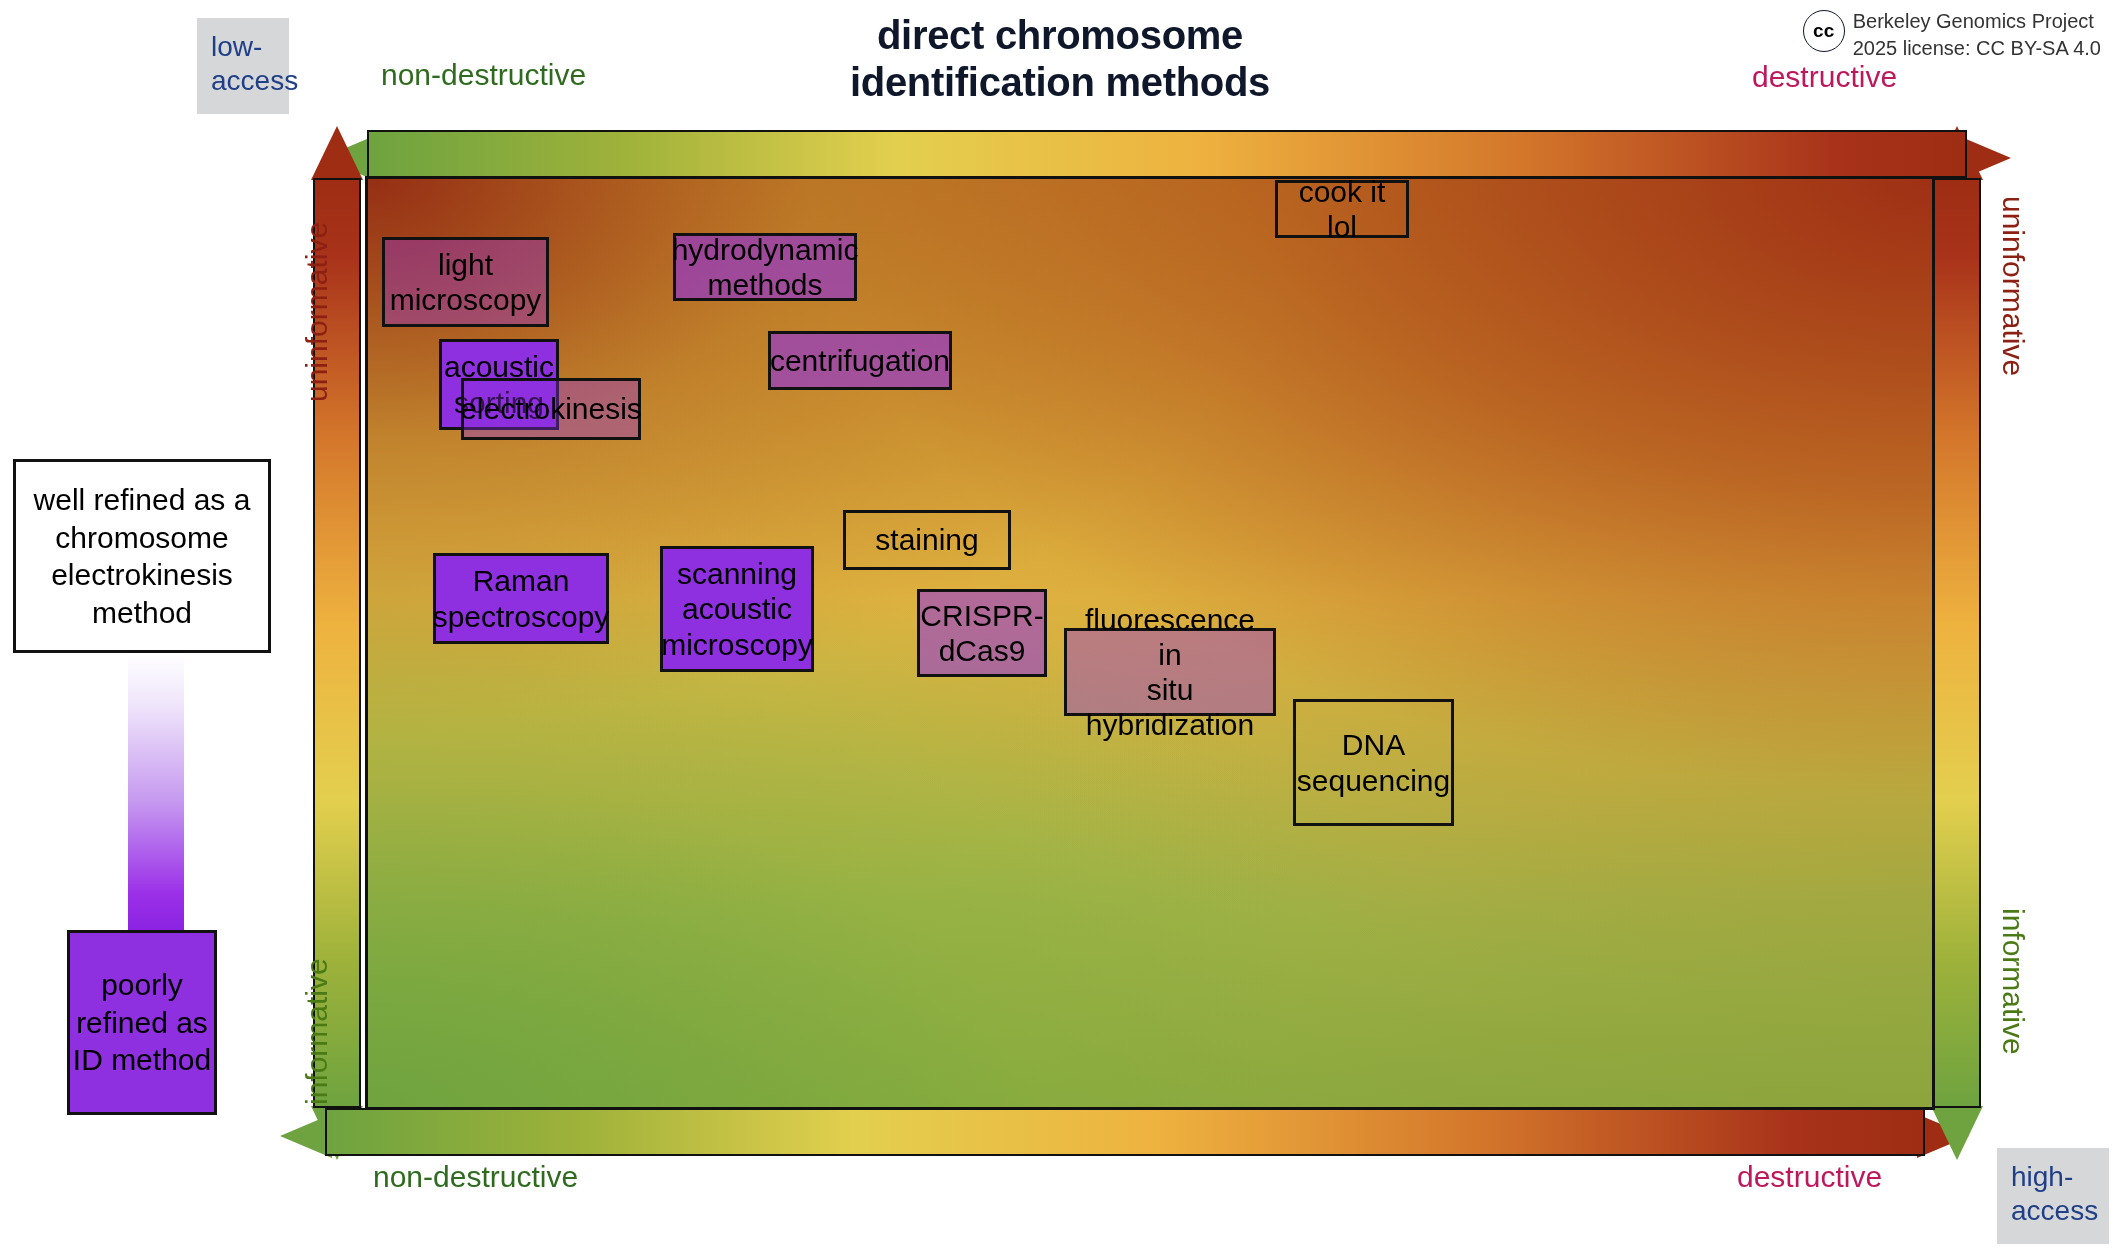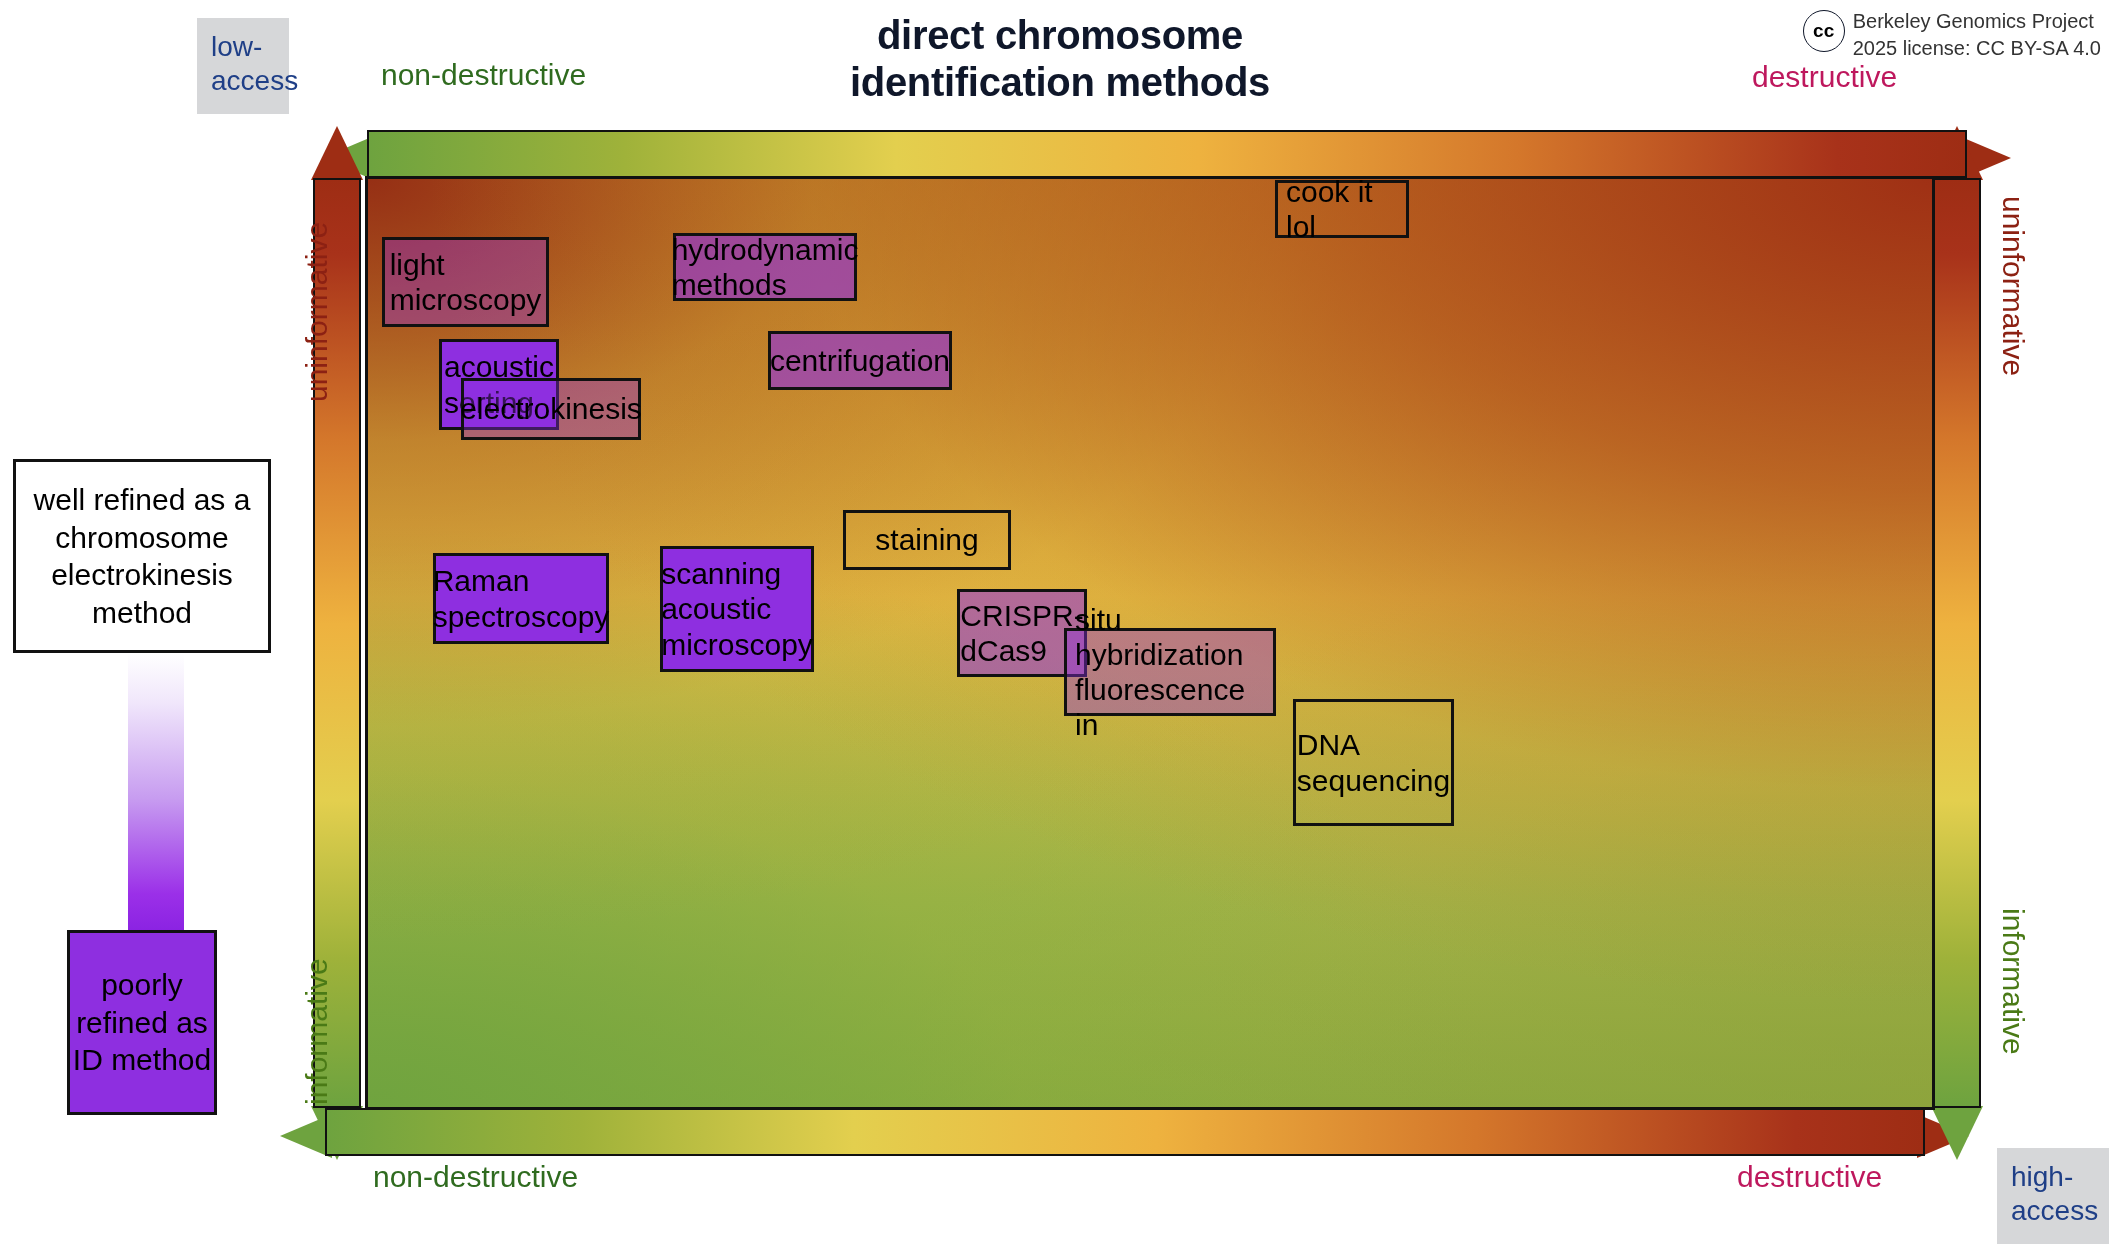--- a/index.html
+++ b/index.html
@@ -134,20 +134,21 @@
       linear-gradient(to bottom, #c98c2a 0%, #e6bf46 45%, #9eb448 78%, #83a93f 100%);
     overflow:hidden;
   }
 
   
   .mbox{
     position:absolute;
     border:3px solid #111;
     box-sizing:border-box;
     display:flex;align-items:center;justify-content:center;
+    text-align:center;
     font-size:30px;color:#000;line-height:1.17;
     padding:4px 8px;
   }
 
   
   #legend-top{
     position:absolute;left:13px;top:459px;width:258px;height:194px;
     background:#fff;border:3px solid #111;box-sizing:border-box;
     display:flex;align-items:center;justify-content:center;text-align:center;
     font-size:30px;line-height:1.25;color:#000;
@@ -251,30 +252,30 @@
         <div>spectroscopy</div>
       </div>
     </div>
     <div class="mbox" style="left: 292px; top: 367px; width: 154px; height: 126px; background-color: rgb(142, 47, 224);">
       <div>
         <div>scanning</div>
         <div>acoustic</div>
         <div>microscopy</div>
       </div>
     </div>
-    <div class="mbox" style="left: 549px; top: 410px; width: 130px; height: 88px; background-color: rgba(142, 47, 224, 0.55); margin-left: 40px;">
+    <div class="mbox" style="left: 549px; top: 410px; width: 130px; height: 88px; background-color: rgba(142, 47, 224, 0.55);">
       <div>
         <div>CRISPR-</div>
         <div>dCas9</div>
       </div>
     </div>
     <div class="mbox" style="left: 696px; top: 449px; width: 212px; height: 88px; background-color: rgba(142, 47, 224, 0.4);">
       <div>
+        <div>fluorescence in</div>
         <div>situ hybridization</div>
-        <div>fluorescence in</div>
       </div>
     </div>
     <div class="mbox" style="left: 925px; top: 520px; width: 161px; height: 127px; background-color: transparent;">
       <div>
         <div>DNA</div>
         <div>sequencing</div>
       </div>
     </div>
     <div class="mbox" style="left: 907px; top: 1px; width: 134px; height: 58px; background-color: transparent;">
       <div>

